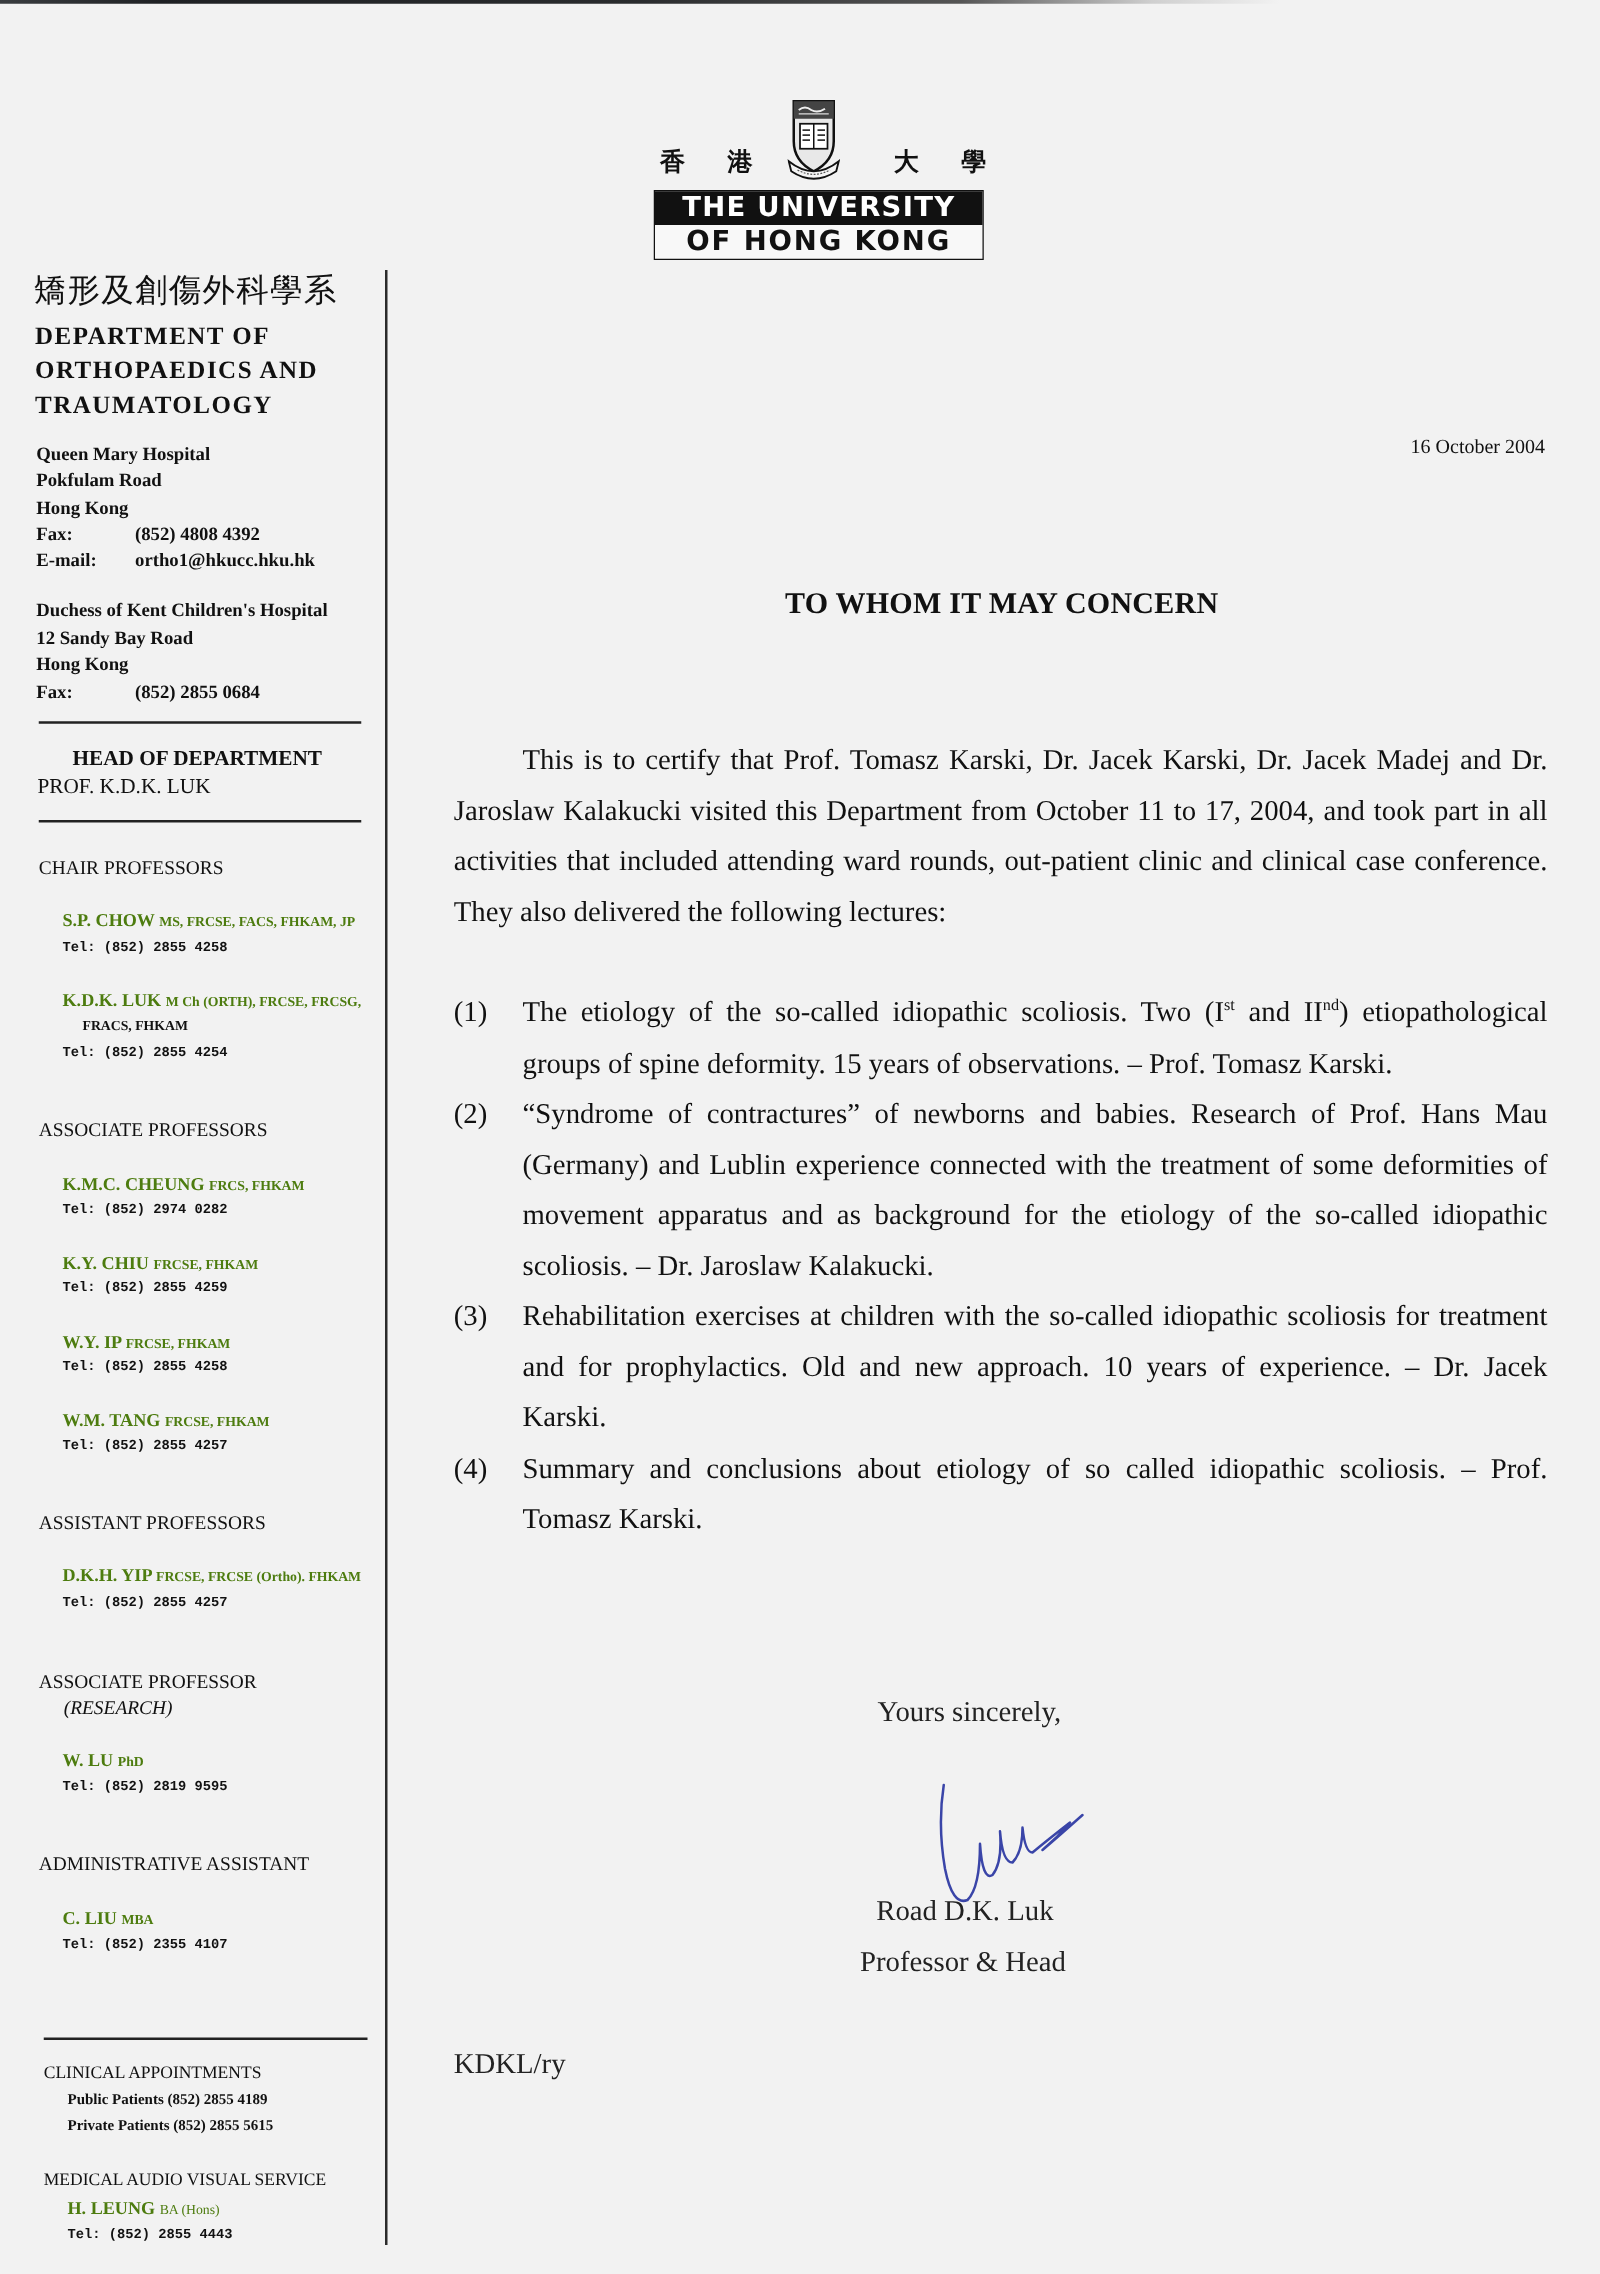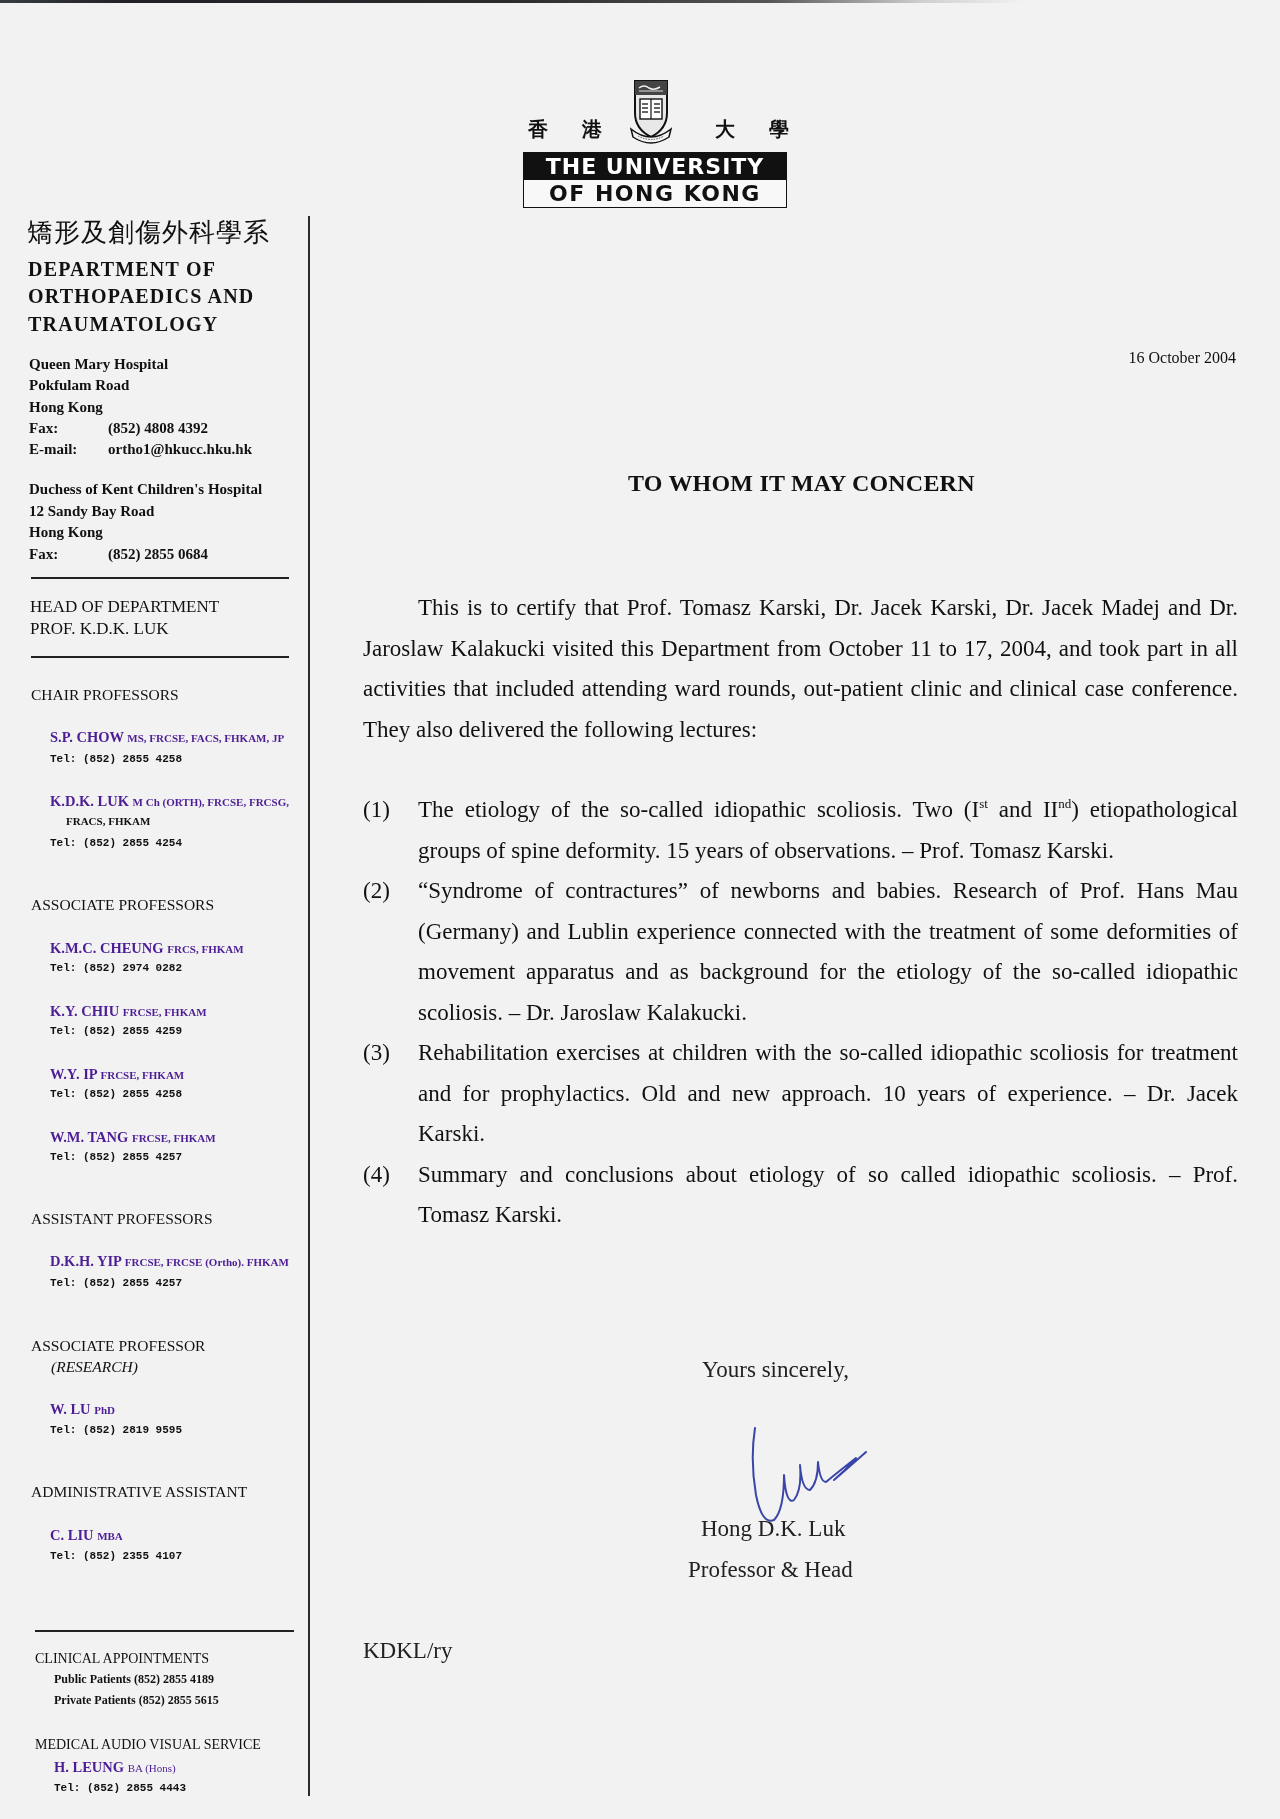--- a/index.html
+++ b/index.html
@@ -32,22 +32,22 @@
   
   .vline { position:absolute; left:308px; top:216px; width:2px; height:1580px; background:#2b2b2b; }
   .hline { position:absolute; left:31px; width:258px; height:1.5px; background:#222; }
   .dept-cn { position:absolute; left:27px; top:215px; font-family:"DejaVu Serif",serif; font-size:26px; letter-spacing:1px; color:#111; }
   .dept-en { position:absolute; left:28px; font-weight:bold; font-size:20px; letter-spacing:1.2px; color:#111; line-height:22px; }
   .addr { position:absolute; left:29px; font-weight:bold; font-size:15px; color:#111; line-height:18px; white-space:nowrap; }
   .addr .lab { display:inline-block; width:79px; }
   .sec { position:absolute; left:31px; font-size:15.5px; color:#111; white-space:nowrap; line-height:18px; }
   .sec.it { font-style:italic; }
   .hod { position:absolute; left:30px; font-size:17px; color:#111; white-space:nowrap; line-height:20px; }
-  .hod.b { font-weight:normal; }
-  .pname { position:absolute; left:50px; font-weight:bold; font-size:14.5px; color:#4c1d95; white-space:nowrap; line-height:18px; }
+  .hod.b { font-weight:bold;margin-left:28px; }
+  .pname { position:absolute; left:50px; font-weight:bold; font-size:14.5px; color:#4d7c0f; white-space:nowrap; line-height:18px; }
   .pname .q { font-size:11px; font-weight:bold; }
   .pname .q.n { font-weight:normal; }
   .ptel { position:absolute; left:50px; font-weight:bold; font-size:11px; color:#111; white-space:nowrap; line-height:14px;font-family:Liberation Mono, monospace; }
   .pcont { position:absolute; left:66px; font-weight:bold; font-size:11px; color:#111; white-space:nowrap; }
   .clin { position:absolute; left:54px; font-weight:bold; font-size:12px; color:#111; white-space:nowrap; }
 
   
   .date { position:absolute; right:44px; top:349px; font-size:16px; color:#111; }
   .heading { position:absolute; left:608px; top:470px; font-size:24px; font-weight:bold; color:#111; letter-spacing:0.2px;margin-left:20px; }
   .para {
@@ -225,16 +225,16 @@
       <span>Summary and conclusions about etiology of so called idiopathic scoliosis. – Prof. Tomasz Karski.</span>
     </div>
   </div>
 
   <div class="closing">Yours sincerely,</div>
 
   <svg class="sig" viewBox="0 0 140 120">
     <path d="M7 8 Q2 40 8 75 Q14 105 26 100 Q36 90 36 55 Q38 85 46 80 Q54 70 52 45 Q54 70 62 70 Q70 62 70 42 Q72 62 78 62 Q90 52 108 38 Q98 50 86 60 Q100 48 118 32" fill="none" stroke="#3a45a8" stroke-width="2" stroke-linecap="round" stroke-linejoin="round"></path>
   </svg>
 
-  <div class="signame">Hong D.K. Luk</div>
+  <div class="signame">Road D.K. Luk</div>
   <div class="sigtitle">Professor &amp; Head</div>
   <div class="ref">KDKL/ry</div>
 </div>
 
 </body></html>

